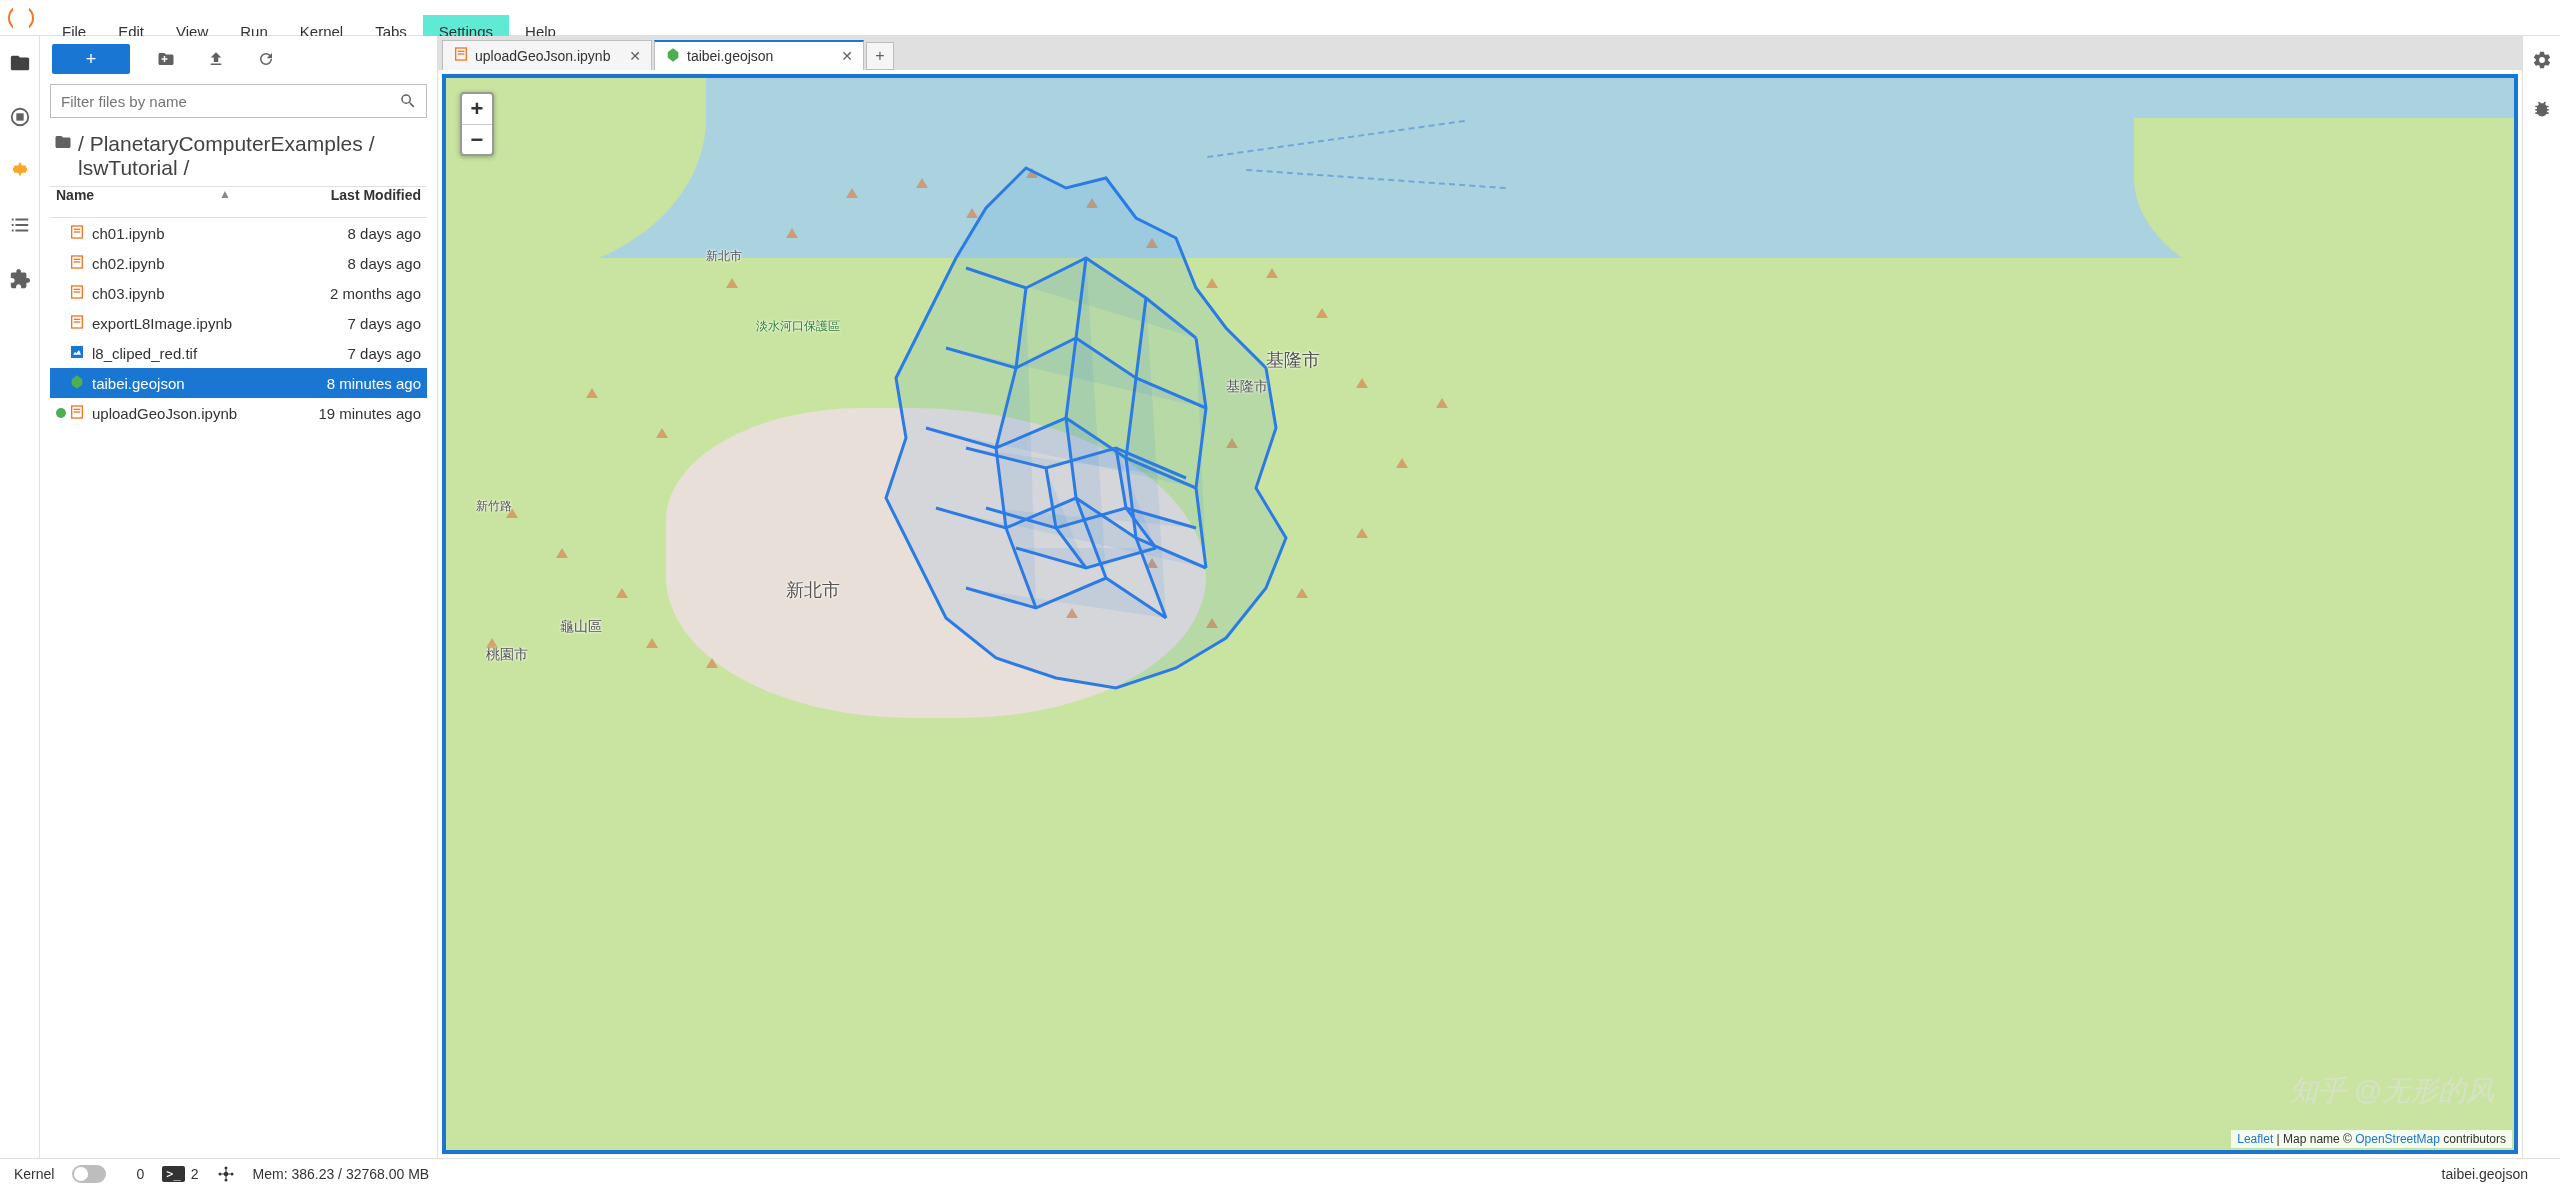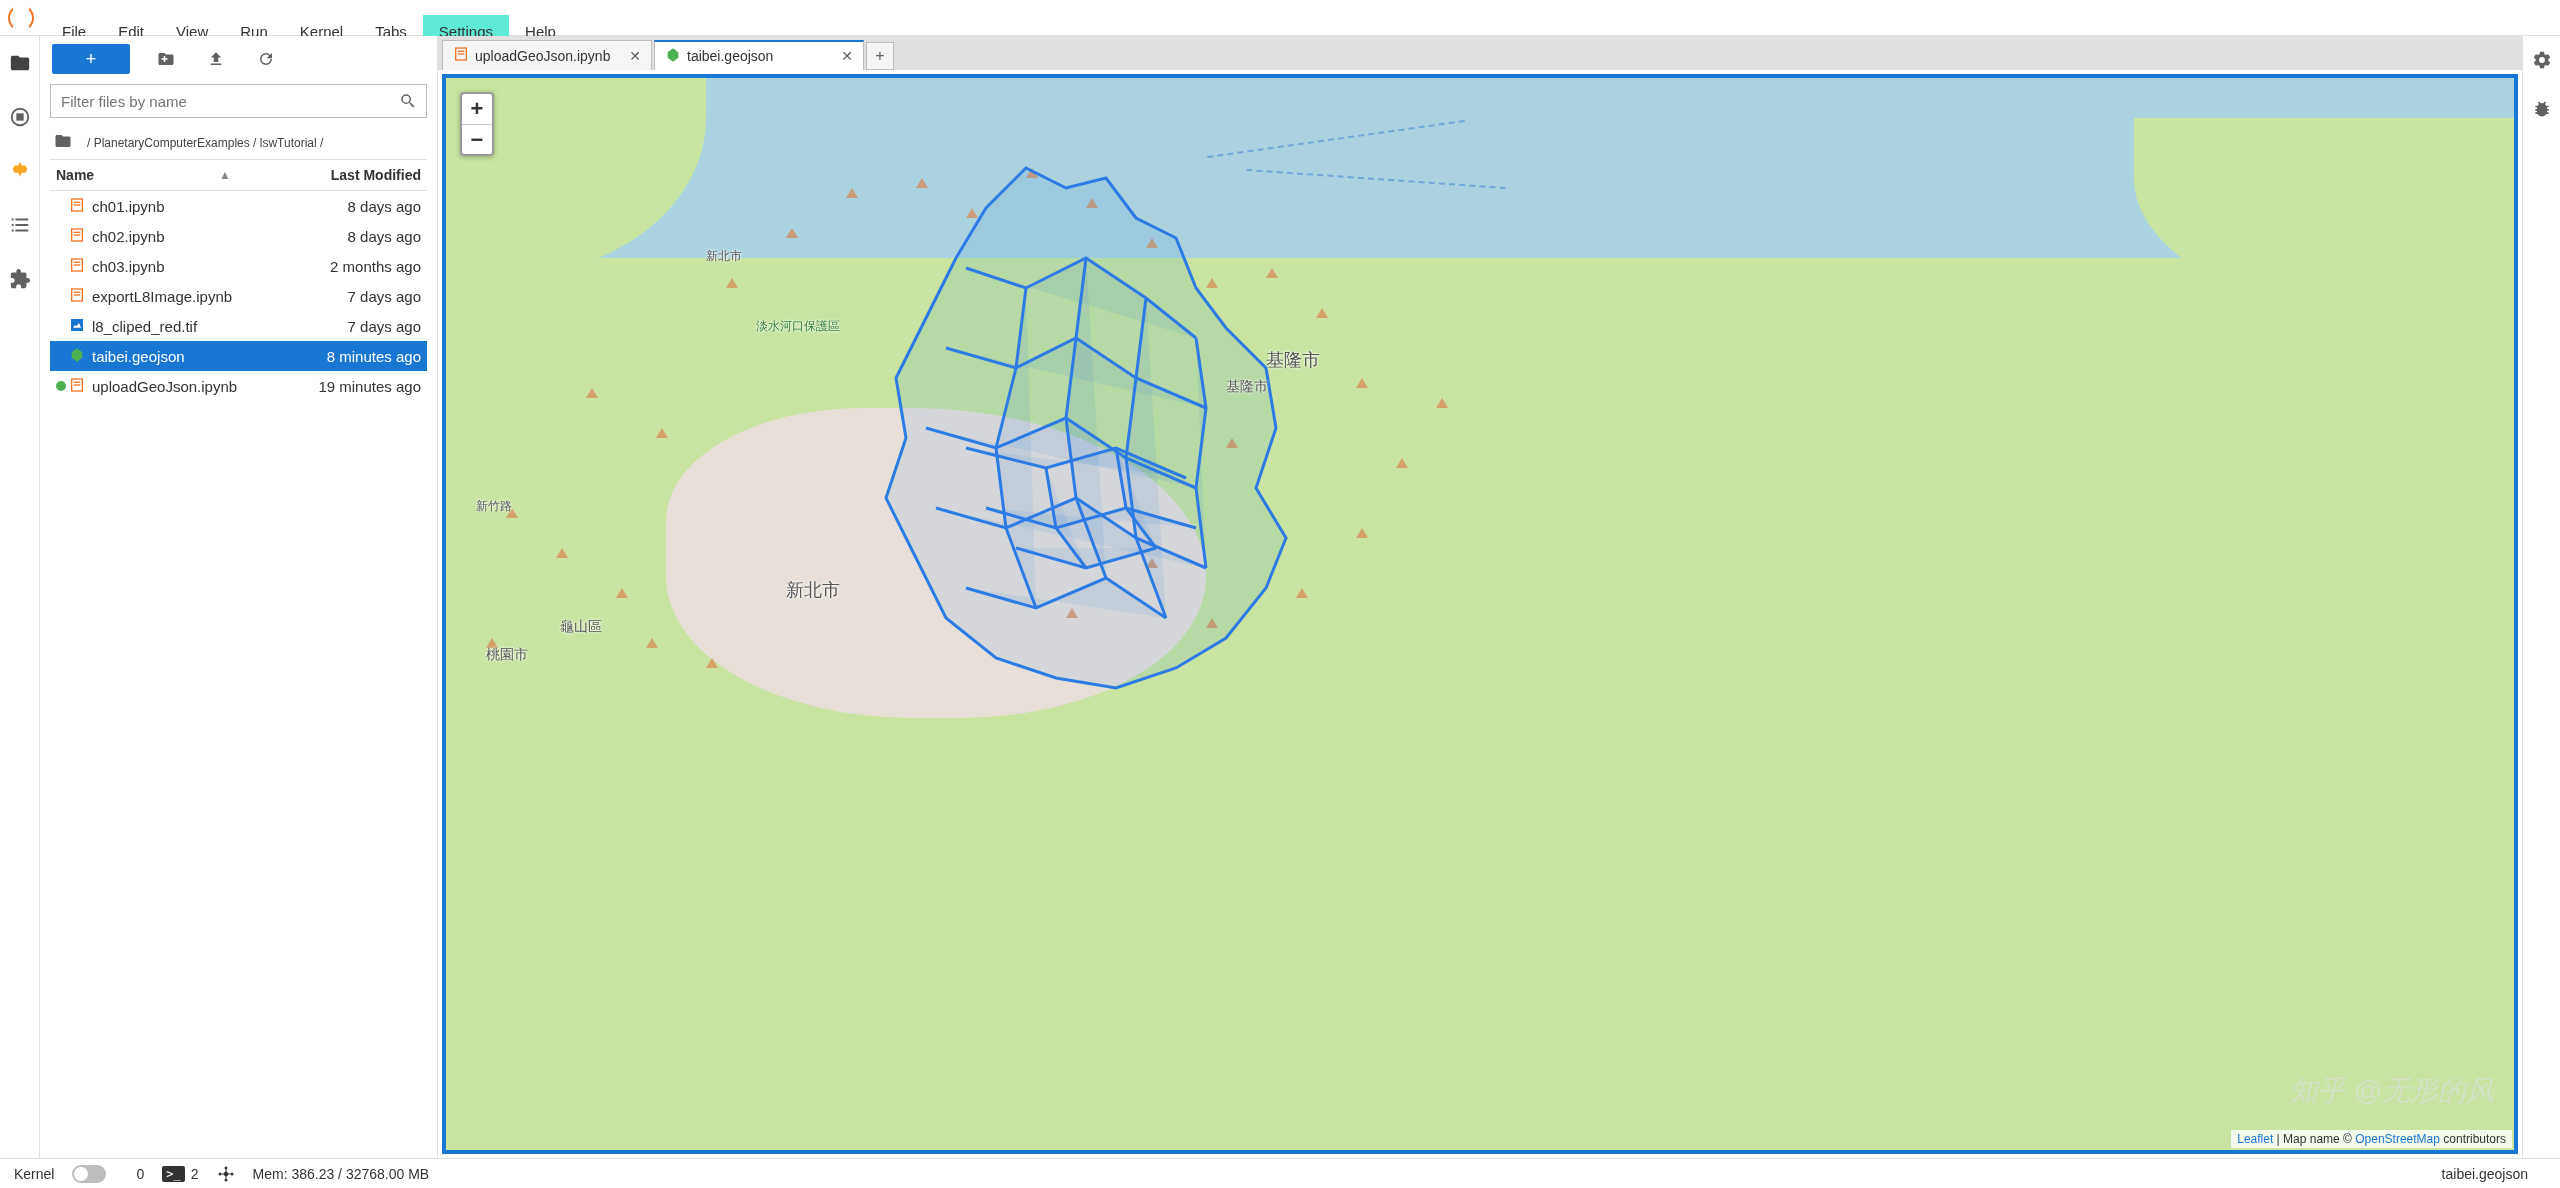--- a/index.html
+++ b/index.html
@@ -23,23 +23,23 @@
 .activity-item svg { width: 22px; height: 22px; }
 
 
 .filebrowser { width: 398px; background: #fff; border-right: 1px solid #e0e0e0; display: flex; flex-direction: column; padding: 8px 10px 0 10px; }
 .fb-toolbar { display: flex; align-items: center; gap: 22px; margin-bottom: 10px; padding: 0 2px; }
 .btn-new { background: #1976d2; color: #fff; border: none; width: 78px; height: 30px; font-size: 18px; cursor: pointer; display:flex; align-items:center; justify-content:center; border-radius:2px;}
 .fb-tool-btn { width: 28px; height: 28px; display: flex; align-items: center; justify-content: center; color: #616161; cursor: pointer; font-size: 18px; }
 .fb-filter-wrap { position: relative; margin-bottom: 8px; }
 .fb-filter { width: 100%; height: 34px; border: 1px solid #bdbdbd; padding: 0 36px 0 10px; font-size: 15px; color: #616161; }
 .fb-search-icon { position: absolute; right: 10px; top: 8px; color: #616161; }
-.fb-breadcrumb { display: flex; align-items: center; gap: 15px; font-size: 12px; color: #424242; padding: 6px 4px; }
+.fb-breadcrumb { display: flex; align-items: flex-start; gap: 6px; font-size: 21px; color: #424242; padding: 6px 4px; }
 .fb-breadcrumb .folder-ico { color: #616161; }
-.fb-header { display: flex; align-items: center; border-top: 1px solid #e0e0e0; border-bottom: 1px solid #e0e0e0; height: 32px; font-size: 14px; font-weight: 600; color: #333; padding: 0 6px; }
+.fb-header { display: flex; border-top: 1px solid #e0e0e0; border-bottom: 1px solid #e0e0e0; height: 32px; font-size: 14px; font-weight: 600; color: #333; padding: 0 6px; }
 .fb-header .col-name { flex: 1; }
 .fb-header .sort-caret { margin-left: auto; margin-right: 40px; color: #888; font-size: 12px; }
 .fb-header .col-mod { width: 150px; text-align: right; }
 .fb-list { flex: 1; overflow-y: auto; }
 .fb-row { display: flex; align-items: center; height: 30px; padding: 0 6px; font-size: 15px; cursor: pointer; }
 .fb-row.selected { background: #1976d2; color: #fff; }
 .fb-row .status-dot { width: 10px; height: 10px; border-radius: 50%; background: #4caf50; margin-right: 2px; flex-shrink:0; }
 .fb-row .status-dot.hidden { visibility: hidden; }
 .fb-row .file-icon { width: 18px; text-align: center; margin-right: 6px; flex-shrink:0; }
 .fb-row .file-name { flex: 1; white-space: nowrap; overflow: hidden; text-overflow: ellipsis; }

